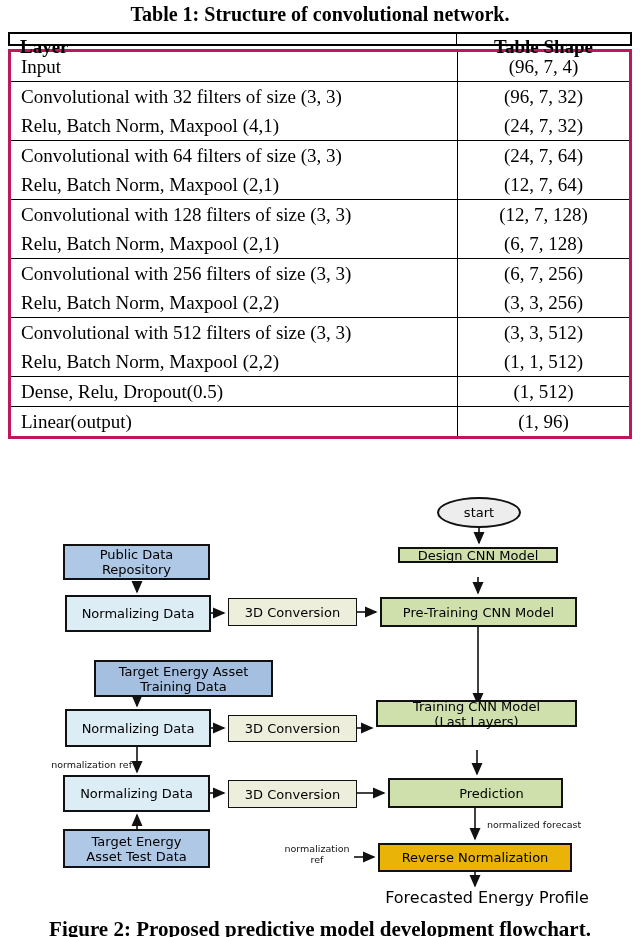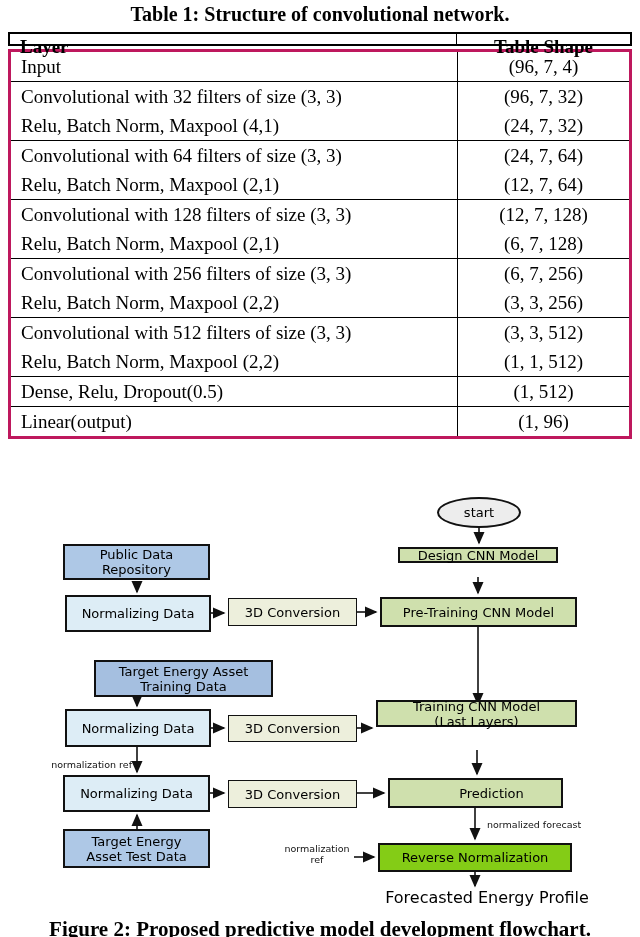--- a/index.html
+++ b/index.html
@@ -126,21 +126,21 @@
 
     <div class="node" style="left: 398px; top: 67px; width: 160px; height: 16px; background: rgb(207, 224, 173);">Design CNN Model</div>
 
     <div class="node" style="left: 380px; top: 117px; width: 197px; height: 30px; background: rgb(207, 224, 173);">Pre-Training CNN Model</div>
 
     <div class="node" style="left: 376px; top: 220px; width: 201px; height: 27px; background: rgb(207, 224, 173);">Training CNN Model
 (Last Layers)</div>
 
     <div class="node" style="left: 388px; top: 298px; width: 175px; height: 30px; background: rgb(207, 224, 173); padding-left: 32px;">Prediction</div>
 
-    <div class="node" style="left: 378px; top: 363px; width: 194px; height: 29px; background: #84cc16;">Reverse Normalization</div>
+    <div class="node" style="left: 378px; top: 363px; width: 194px; height: 29px; background: #eab308;">Reverse Normalization</div>
 
     <div class="node" style="left: 63px; top: 64px; width: 147px; height: 36px; background: rgb(174, 200, 230);">Public Data
 Repository</div>
 
     <div class="node" style="left: 65px; top: 115px; width: 146px; height: 37px; background: rgb(221, 237, 246);">Normalizing Data</div>
 
     <div class="node" style="left: 48px; top: 180px; width: 179px; height: 37px; background: rgb(165, 191, 224); margin-left: 46px;">Target Energy Asset
 Training Data</div>
 
     <div class="node" style="left: 65px; top: 229px; width: 146px; height: 38px; background: rgb(221, 237, 246);">Normalizing Data</div>

